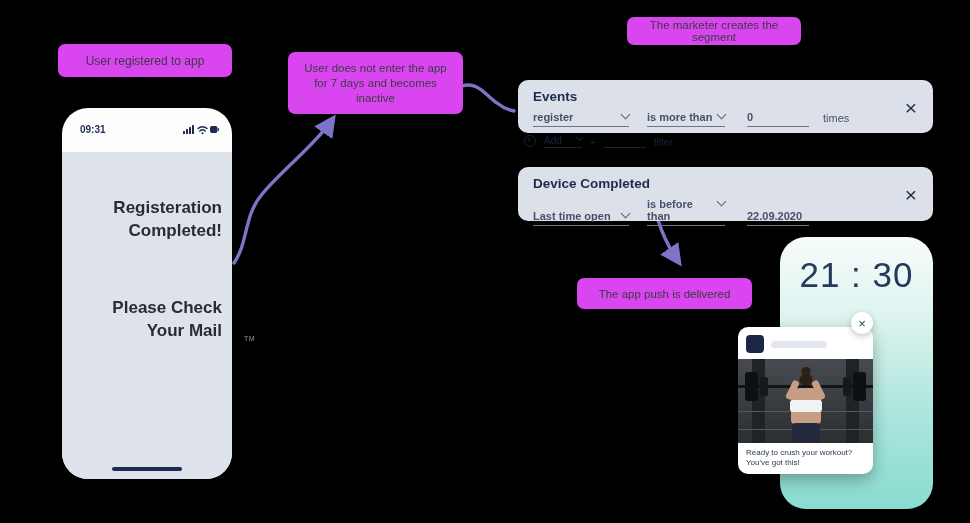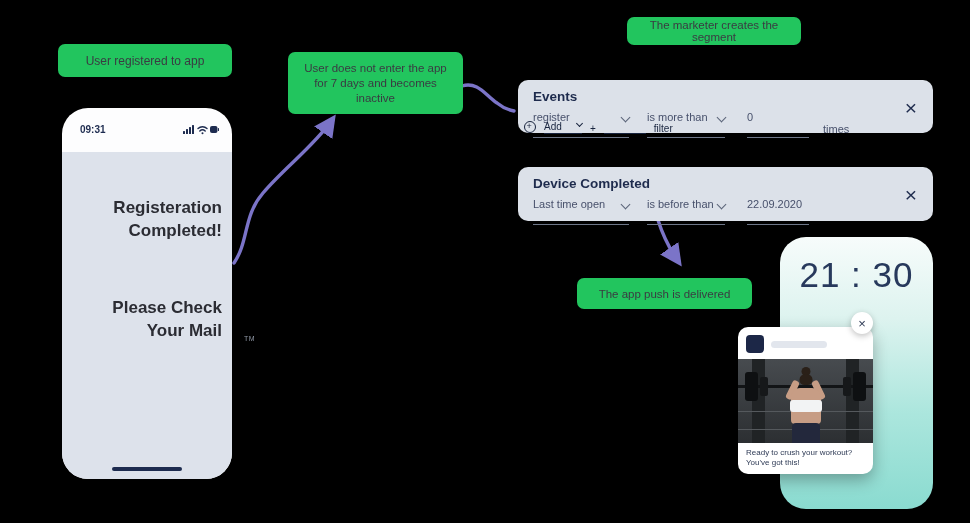--- a/index.html
+++ b/index.html
@@ -5,48 +5,48 @@
   html,body { margin:0; padding:0; background:#000; }
   body { width:970px; height:523px; position:relative; overflow:hidden;
          font-family:"Liberation Sans", sans-serif; }
 
   .stage { position:absolute; inset:0; }
 
   
   #connectors { position:absolute; inset:0; z-index:1; pointer-events:none; }
 
   
-  .flow-label { position:absolute; background:#22c55e; border-radius:7px; z-index:2;
+  .flow-label { position:absolute; background:#d946ef; border-radius:7px; z-index:2;
                 display:flex; align-items:center; justify-content:center; text-align:center;
                 color:#3a3b42; font-size:12px; font-weight:500; box-sizing:border-box; }
   #lbl-registered { left:58px; top:44px; width:174px; height:33px; }
   #lbl-inactive   { left:288px; top:52px; width:175px; height:62px; font-size:11.5px; line-height:15px; padding:0 12px;text-align:center; }
   #lbl-marketer   { left:627px; top:17px; width:174px; height:28px; font-size:11.5px; }
   #lbl-push       { left:577px; top:278px; width:175px; height:31px; font-size:11.5px; }
 
   
   .panel { position:absolute; left:518px; width:415px; background:#dce1e9; border-radius:10px;
            box-sizing:border-box; padding:9px 15px 0 15px; z-index:2; }
   #panel-events { top:80px;  height:53px; }
   #panel-device { top:167px; height:54px; }
   .panel-title { font-size:13.5px; font-weight:bold; color:#1e2b4d; }
   .panel-row { display:flex; align-items:flex-end; margin-top:7px; font-size:11px; color:#47506b; }
-  .fld { display:flex; align-items:flex-end; justify-content:space-between;
-         border-bottom:1px solid #6e7789; padding-bottom:14px; cursor:pointer; }
+  .fld { display:flex; align-items:flex-start; justify-content:space-between;
+         border-bottom:1px solid #6e7789; padding-bottom:3px; cursor:pointer;font-weight:bold; }
   .fld-a { width:96px;  margin-right:18px; }
   .fld-b { width:78px;  margin-right:22px; }
   .fld-c { width:62px;  margin-right:14px; }
   .chev { width:6px; height:6px; border-right:1.4px solid #5b6478; border-bottom:1.4px solid #5b6478;
           transform:rotate(45deg); margin-bottom:2px; flex:0 0 auto; }
   .panel-close { position:absolute; right:16px; top:50%; transform:translateY(-50%);
                  font-size:21px; color:#1e2b4d; line-height:1; cursor:pointer; }
   .suffix { padding-bottom:3px; }
 
   
-  #add-filter { position:absolute; left:524px; top:121px; z-index:2; display:flex;
+  #add-filter { position:absolute; left:524px; top:135px; z-index:2; display:flex;
                 align-items:flex-end; gap:8px; color:#18243e; font-size:10px; cursor:pointer; }
   .af-icon { width:10px; height:10px; border:1.5px solid #18243e; border-radius:50%;
              position:relative; margin-bottom:1px; }
   .af-icon::before { content:"+"; position:absolute; left:1.5px; top:-1.5px; font-size:9px; color:#18243e; }
   .af-field { border-bottom:1px solid #18243e; width:38px; display:flex;
               justify-content:space-between; padding-bottom:1px; }
   .af-chev { width:4px; height:4px; border-right:1.2px solid #18243e; border-bottom:1.2px solid #18243e;
              transform:rotate(45deg); margin-bottom:2px; }
   .af-blank { width:42px; height:12px; border-bottom:1px solid #18243e; }
 

